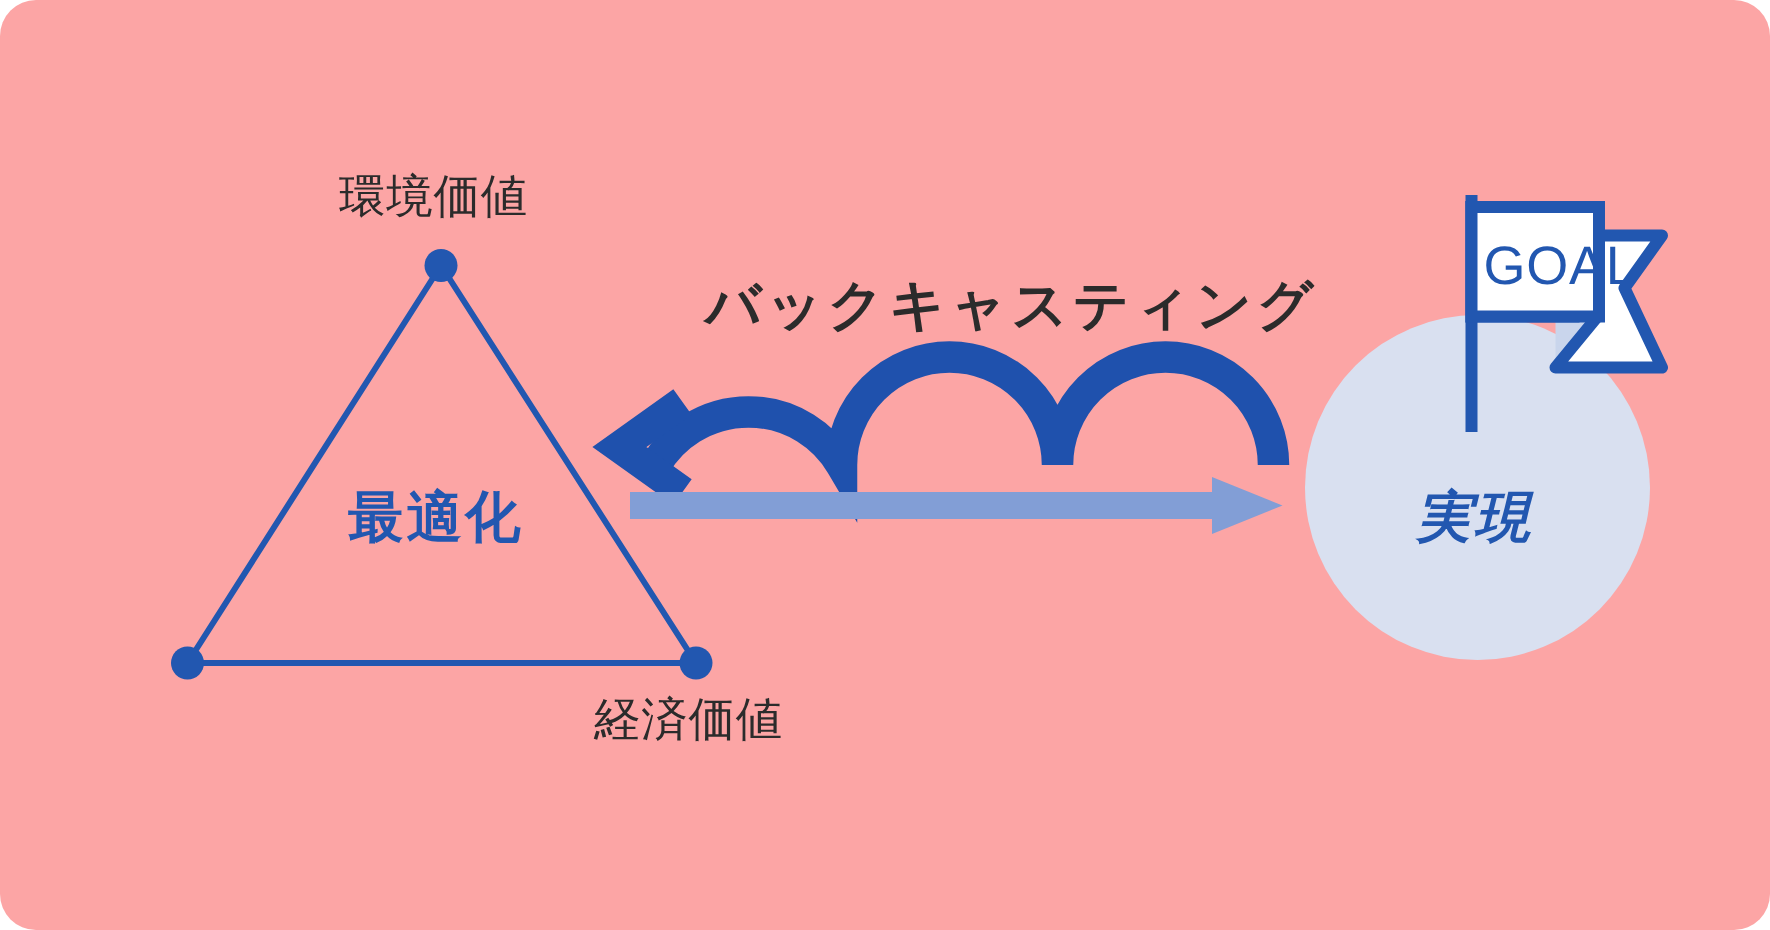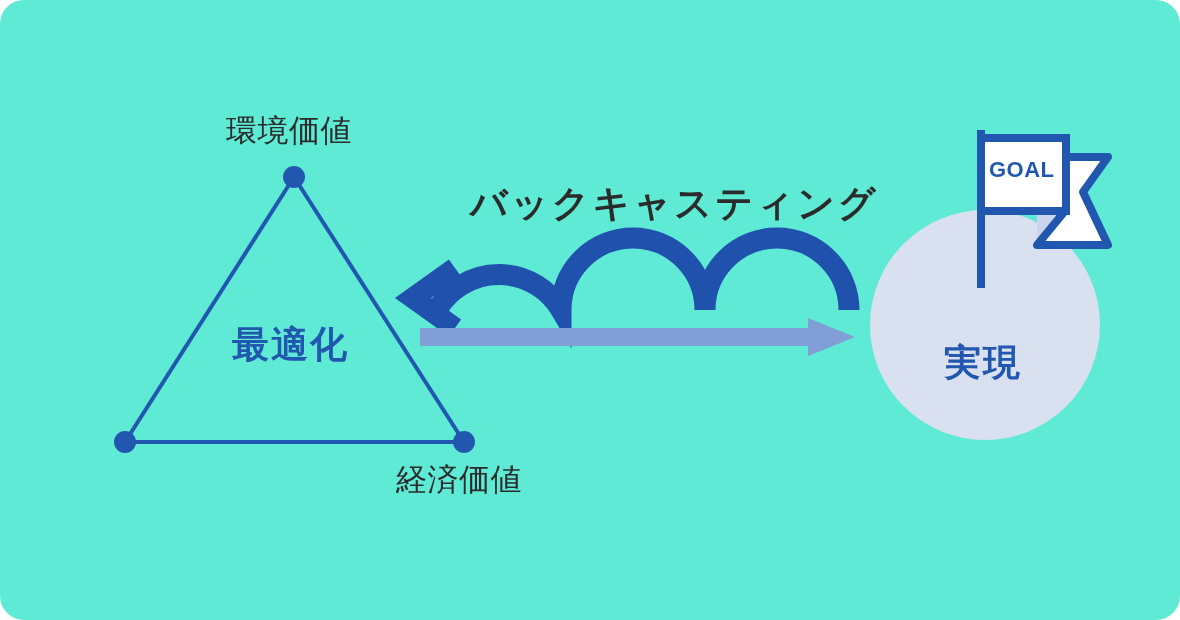--- a/index.html
+++ b/index.html
@@ -8,21 +8,21 @@
     padding: 0;
     background: #ffffff;
   }
   body {
     font-family: "Liberation Sans", "DejaVu Sans", sans-serif;
   }
   #canvas {
     position: relative;
     width: 1180px;
     height: 620px;
-    background: #5eead4;
+    background: #fca5a5;
     border-radius: 24px;
     overflow: hidden;
   }
   #canvas svg.layer {
     position: absolute;
     top: 0;
     left: 0;
     width: 1180px;
     height: 620px;
   }
@@ -47,22 +47,22 @@
     letter-spacing: 3px;
   }
   
   .blue-word {
     font-size: 37px;
     font-weight: 700;
     color: #2257b0;
     letter-spacing: 2px;
   }
   .goal-text {
-    font-size: 22px;
-    font-weight: 700;
+    font-size: 36px;
+    font-weight: 400;
     color: #2257b0;
     letter-spacing: 0.5px;
   }
 </style>
 </head>
 <body>
 
 <div id="canvas">
 
   <svg class="layer" viewBox="0 0 1180 620">
@@ -116,15 +116,15 @@
 
 
   <div class="lbl blue-word" style="left:232px; top:326px;">最適化</div>
 
   <div class="lbl vertex-label" style="left:396px; top:464px;">経済価値</div>
 
   <div class="lbl arc-label" style="left:432px; top:185px;margin-left:38px;">バックキャスティング</div>
 
   <div class="lbl goal-text" style="left:989px; top:159px;">GOAL</div>
 
-  <div class="lbl blue-word" style="left:944px; top:344px;">実現</div>
+  <div class="lbl blue-word" style="left:944px; top:326px;font-style:italic;">実現</div>
 
 </div>
 
 </body></html>

